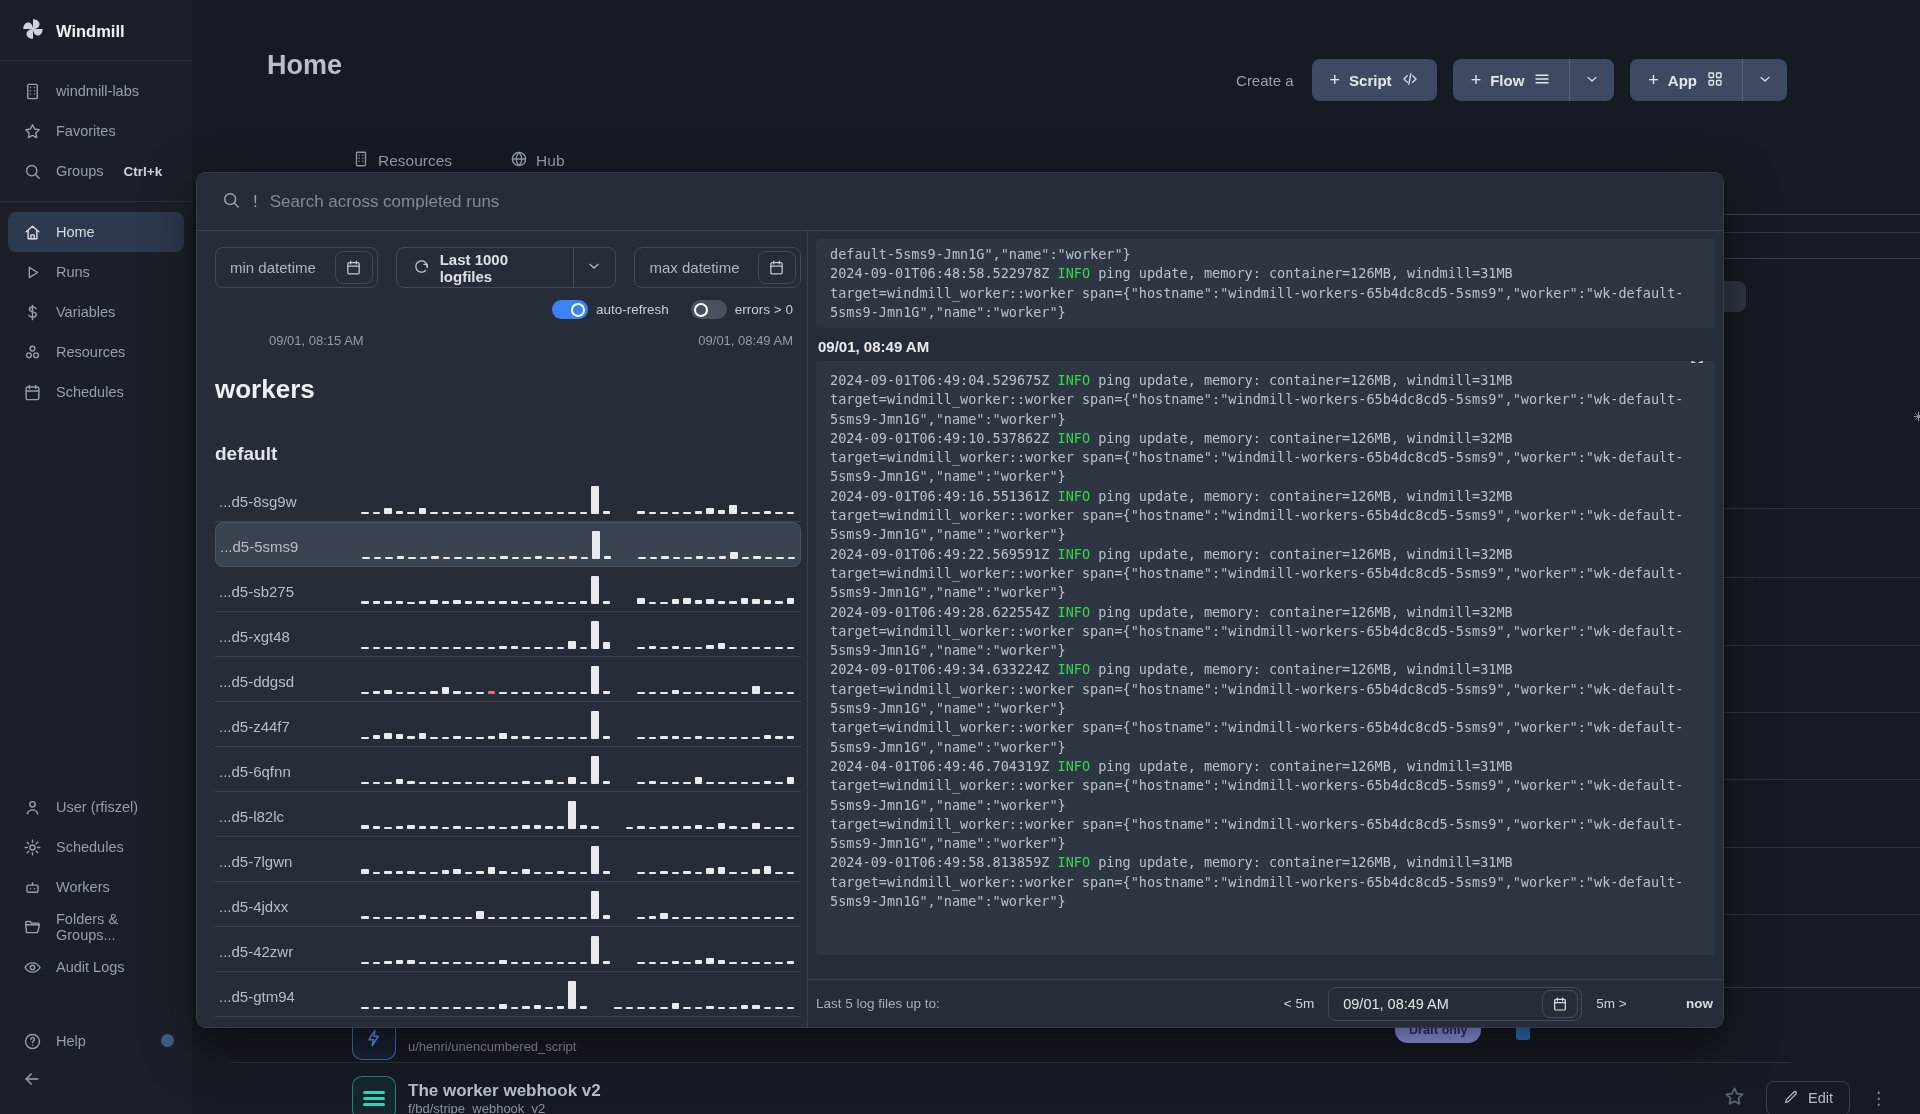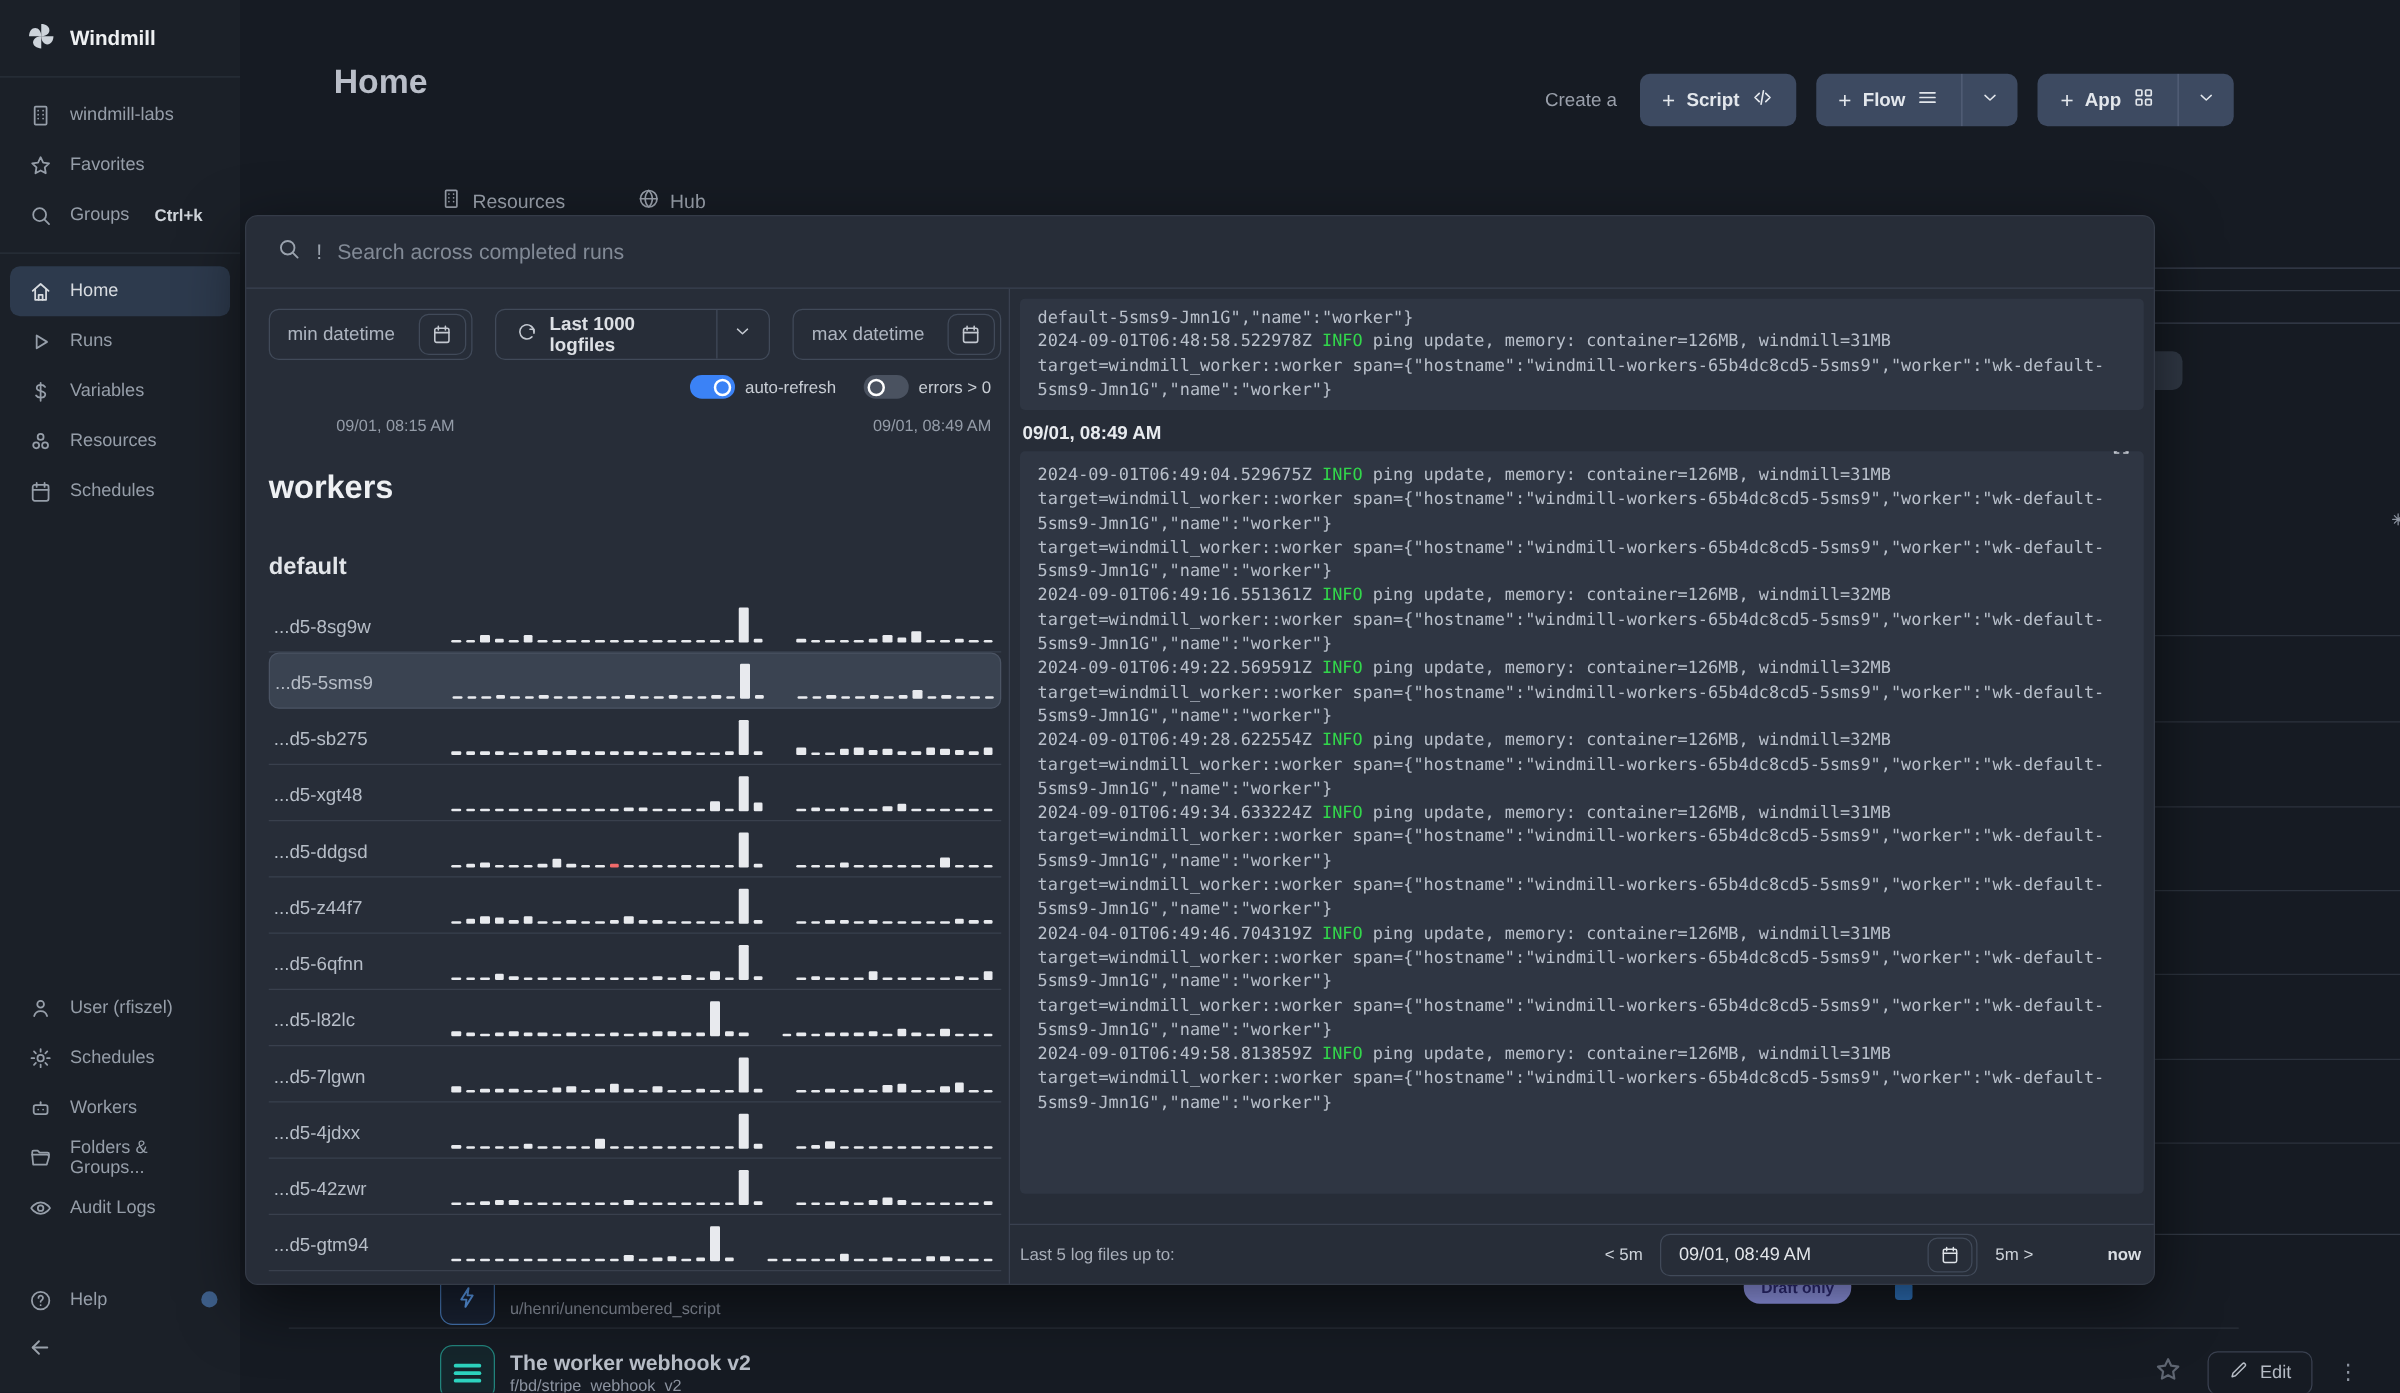--- a/index.html
+++ b/index.html
@@ -1064,20 +1064,21 @@
             <svg class="ic" viewBox="0 0 24 24" width="16" height="16" style="color:#c3c8d0">
                 <path d="M4 9V4h5M15 4h5v5M20 15v5h-5M9 20H4v-5"></path>
                 <path d="M4.5 4.5l5 5M19.5 4.5l-5 5M19.5 19.5l-5-5M4.5 19.5l5-5"></path>
               </svg></span>
           <div>
               <div>
                 <div class="log-line"><span>2024-09-01T06:49:04.529675Z </span><span class="lvl">INFO</span><span> ping update, memory: container=126MB, windmill=31MB</span></div>
                 <div class="log-detail">target=windmill_worker::worker span={"hostname":"windmill-workers-65b4dc8cd5-5sms9","worker":"wk-default-5sms9-Jmn1G","name":"worker"}</div>
               </div>
               <div>
+                <div class="log-line"><span>2024-09-01T06:49:10.537862Z </span><span class="lvl">INFO</span><span> ping update, memory: container=126MB, windmill=32MB</span></div>
                 <div class="log-detail">target=windmill_worker::worker span={"hostname":"windmill-workers-65b4dc8cd5-5sms9","worker":"wk-default-5sms9-Jmn1G","name":"worker"}</div>
               </div>
               <div>
                 <div class="log-line"><span>2024-09-01T06:49:16.551361Z </span><span class="lvl">INFO</span><span> ping update, memory: container=126MB, windmill=32MB</span></div>
                 <div class="log-detail">target=windmill_worker::worker span={"hostname":"windmill-workers-65b4dc8cd5-5sms9","worker":"wk-default-5sms9-Jmn1G","name":"worker"}</div>
               </div>
               <div>
                 <div class="log-line"><span>2024-09-01T06:49:22.569591Z </span><span class="lvl">INFO</span><span> ping update, memory: container=126MB, windmill=32MB</span></div>
                 <div class="log-detail">target=windmill_worker::worker span={"hostname":"windmill-workers-65b4dc8cd5-5sms9","worker":"wk-default-5sms9-Jmn1G","name":"worker"}</div>
               </div>

